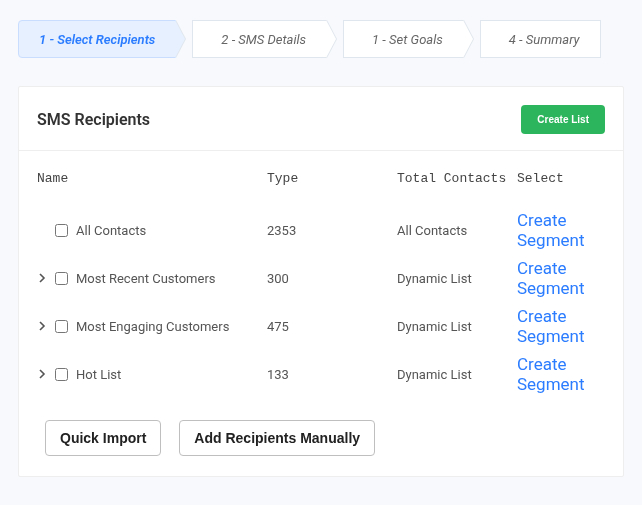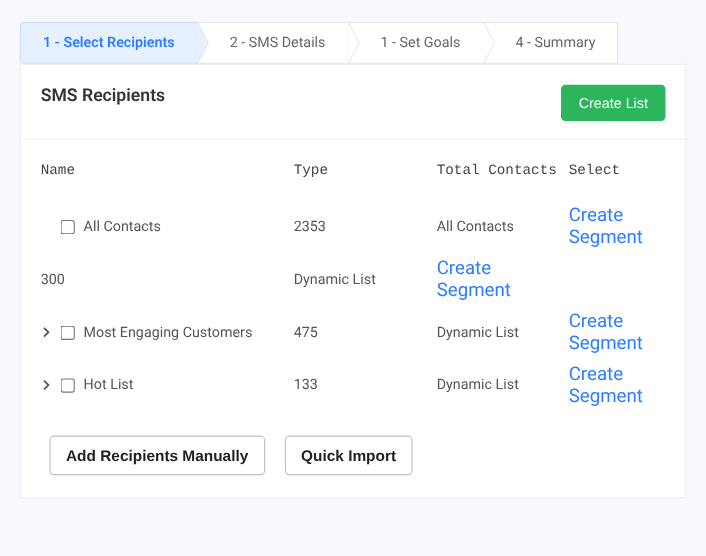--- a/index.html
+++ b/index.html
@@ -7,21 +7,23 @@
     font-family: -apple-system, BlinkMacSystemFont, "Segoe UI", Roboto, Arial, sans-serif;
     background: #f7f9fc;
     width: 642px;
     height: 505px;
     padding: 20px 18px;
     font-size: 13px;
     color: #333;
   }
   .wizard {
     display: flex;
-    gap: 0;
+    gap: 16px;
+    margin-bottom: 28px;
+    font-style: italic;
   }
   .wstep {
     position: relative;
     height: 38px;
     display: flex;
     align-items: center;
     padding: 0 20px 0 28px;
     border: 1px solid #e0e6ed;
     background: #fff;
     color: #666;
@@ -60,32 +62,32 @@
     z-index: 1;
   }
   .card {
     background: #fff;
     border: 1px solid #eee;
     border-radius: 2px;
   }
   .card-head {
     display: flex;
     justify-content: space-between;
-    align-items: flex-start;
+    align-items: center;
     padding: 18px 18px 16px;
   }
   .card-head h2 { font-size: 16px; font-weight: 600; color: #333; }
   .btn-primary {
     background: #2db55d;
     color: #fff;
     border: none;
     border-radius: 4px;
     padding: 9px 16px;
-    font-size: 13px;
-    font-weight: 400;
+    font-size: 10px;
+    font-weight: 700;
     cursor: pointer;
   }
   .thead, .trow {
     display: grid;
     grid-template-columns: 230px 130px 120px 1fr;
     align-items: center;
     padding: 0 18px;
   }
   .thead {
     height: 56px;
@@ -160,52 +162,61 @@
       <span class="caret"></span>
       <input type="checkbox" class="chk" style="">
       <span>All Contacts</span>
     </div>
     <div>2353</div>
     <div>All Contacts</div>
     <div><span class="seglink">Create Segment</span></div>
   </div>
 
   <div class="trow">
-    <div>300</div>
-    <div>Dynamic List</div>
-    <div><span class="seglink">Create Segment</span></div>
-  </div>
-
-  <div class="trow">
     <div class="name-cell">
       <span class="caret">
         <svg width="7" height="10" viewBox="0 0 7 10">
             <path d="M1 1l4 4-4 4" fill="none" stroke="#555" stroke-width="1.6"></path>
           </svg>
       </span>
       <input type="checkbox" class="chk" style="">
-      <span>Most Engaging Customers</span>
-    </div>
-    <div>475</div>
+      <span>Most Recent Customers</span>
+    </div>
+    <div>300</div>
     <div>Dynamic List</div>
     <div><span class="seglink">Create Segment</span></div>
   </div>
 
   <div class="trow">
     <div class="name-cell">
       <span class="caret">
         <svg width="7" height="10" viewBox="0 0 7 10">
             <path d="M1 1l4 4-4 4" fill="none" stroke="#555" stroke-width="1.6"></path>
           </svg>
       </span>
       <input type="checkbox" class="chk" style="">
+      <span>Most Engaging Customers</span>
+    </div>
+    <div>475</div>
+    <div>Dynamic List</div>
+    <div><span class="seglink">Create Segment</span></div>
+  </div>
+
+  <div class="trow">
+    <div class="name-cell">
+      <span class="caret">
+        <svg width="7" height="10" viewBox="0 0 7 10">
+            <path d="M1 1l4 4-4 4" fill="none" stroke="#555" stroke-width="1.6"></path>
+          </svg>
+      </span>
+      <input type="checkbox" class="chk" style="">
       <span>Hot List</span>
     </div>
     <div>133</div>
     <div>Dynamic List</div>
     <div><span class="seglink">Create Segment</span></div>
   </div>
 
   <div class="footer-actions">
+    <button class="btn-outline">Quick Import</button>
     <button class="btn-outline">Add Recipients Manually</button>
-    <button class="btn-outline">Quick Import</button>
   </div>
 </div>
 
 </body></html>

